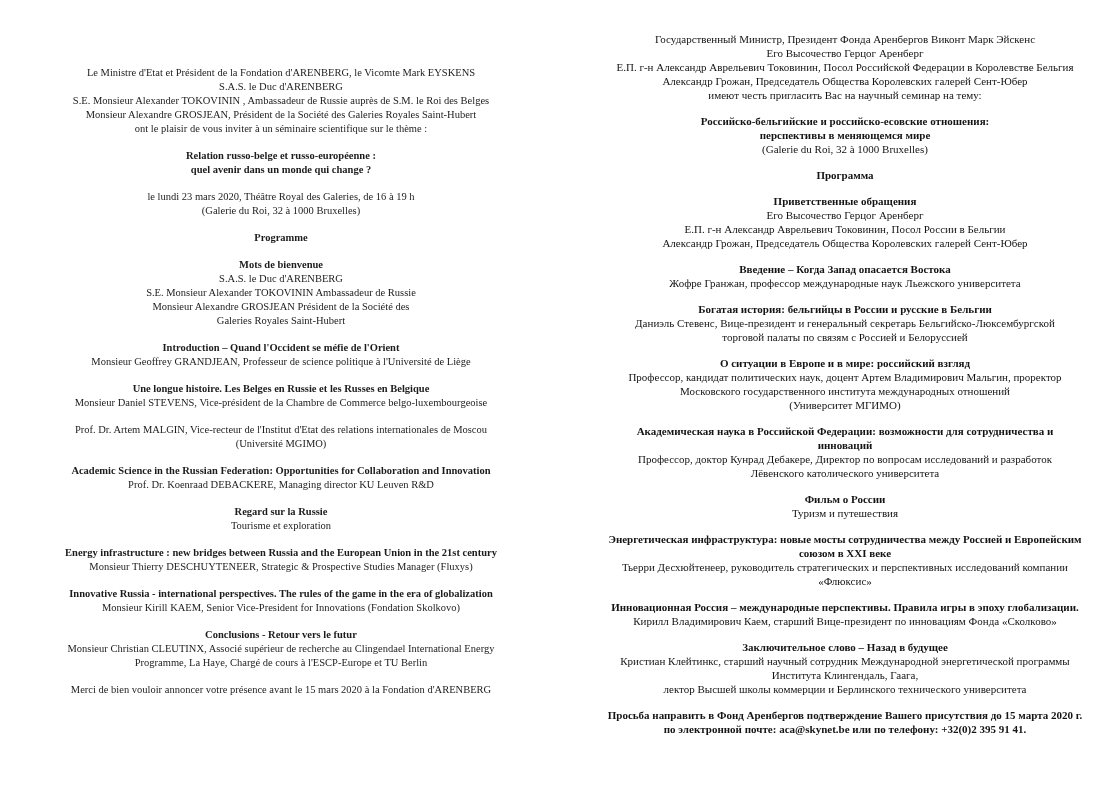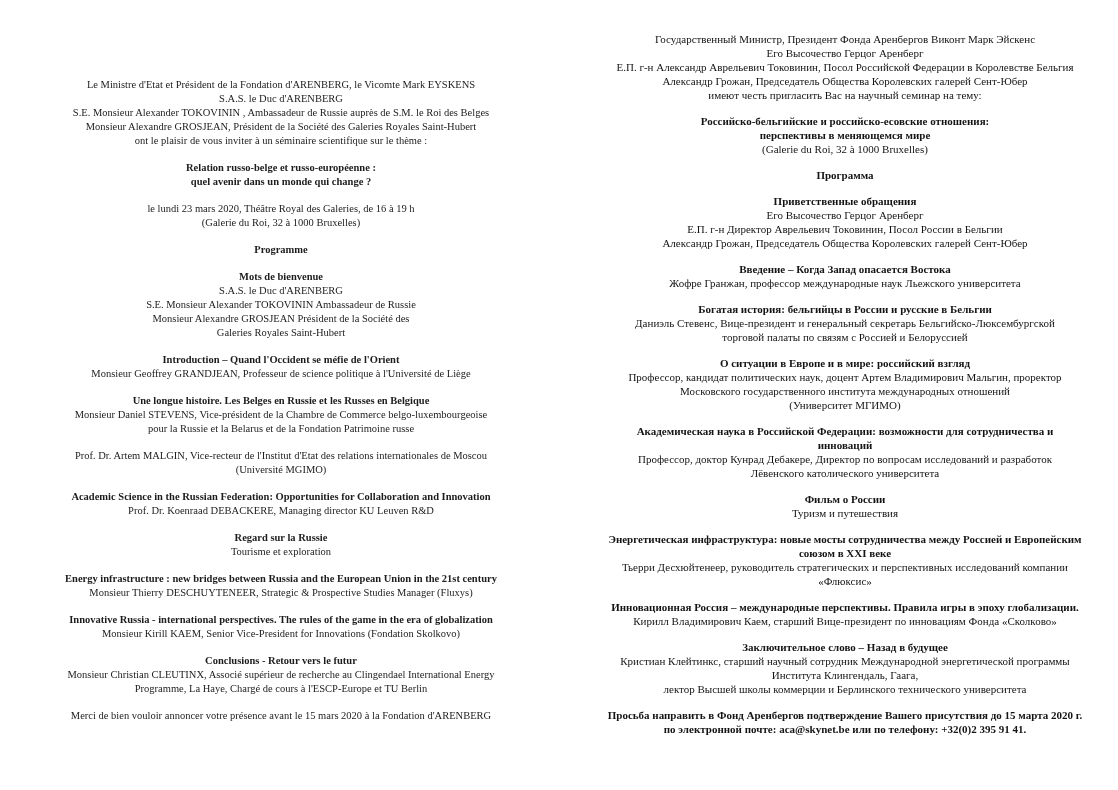--- a/index.html
+++ b/index.html
@@ -14,21 +14,21 @@
     background: #ffffff;
     overflow: hidden;
   }
   .col {
     position: absolute;
     text-align: center;
     color: #1c1c1c;
   }
   .col-left {
     left: 38px;
-    top: 78px;
+    top: 66px;
     width: 486px;
     font-family: "Liberation Serif", "DejaVu Serif", serif;
     font-size: 10.5px;
     line-height: 14px;
   }
   .col-right {
     left: 596px;
     top: 32px;
     width: 498px;
     font-family: Liberation Serif, serif;
@@ -79,21 +79,20 @@
         <div class="line">Monsieur Alexandre GROSJEAN Président de la Société des</div>
         <div class="line">Galeries Royales Saint-Hubert</div>
       </div>
       <div class="block">
         <div class="line bold">Introduction – Quand l'Occident se méfie de l'Orient</div>
         <div class="line">Monsieur Geoffrey GRANDJEAN, Professeur de science politique à l'Université de Liège</div>
       </div>
       <div class="block">
         <div class="line bold">Une longue histoire. Les Belges en Russie et les Russes en Belgique</div>
         <div class="line">Monsieur Daniel STEVENS, Vice-président de la Chambre de Commerce belgo-luxembourgeoise</div>
-        <div class="line">pour la Russie et la Belarus et de la Fondation Patrimoine russe</div>
       </div>
       <div class="block">
         <div class="line">Prof. Dr. Artem MALGIN, Vice-recteur de l'Institut d'Etat des relations internationales de Moscou</div>
         <div class="line">(Université MGIMO)</div>
       </div>
       <div class="block">
         <div class="line bold">Academic Science in the Russian Federation: Opportunities for Collaboration and Innovation</div>
         <div class="line">Prof. Dr. Koenraad DEBACKERE, Managing director KU Leuven R&amp;D</div>
       </div>
       <div class="block">
@@ -129,21 +128,21 @@
         <div class="line bold">Российско-бельгийские и российско-есовские отношения:</div>
         <div class="line bold">перспективы в меняющемся мире</div>
         <div class="line">(Galerie du Roi, 32 à 1000 Bruxelles)</div>
       </div>
       <div class="block">
         <div class="line bold">Программа</div>
       </div>
       <div class="block">
         <div class="line bold">Приветственные обращения</div>
         <div class="line">Его Высочество Герцог Аренберг</div>
-        <div class="line">Е.П. г-н Директор Аврельевич Токовинин, Посол России в Бельгии</div>
+        <div class="line">Е.П. г-н Александр Аврельевич Токовинин, Посол России в Бельгии</div>
         <div class="line">Александр Грожан, Председатель Общества Королевских галерей Сент-Юбер</div>
       </div>
       <div class="block">
         <div class="line bold">Введение – Когда Запад опасается Востока</div>
         <div class="line">Жофре Гранжан, профессор международные наук Льежского университета</div>
       </div>
       <div class="block">
         <div class="line bold">Богатая история: бельгийцы в России и русские в Бельгии</div>
         <div class="line">Даниэль Стевенс, Вице-президент и генеральный секретарь Бельгийско-Люксембургской</div>
         <div class="line">торговой палаты по связям с Россией и Белоруссией</div>

